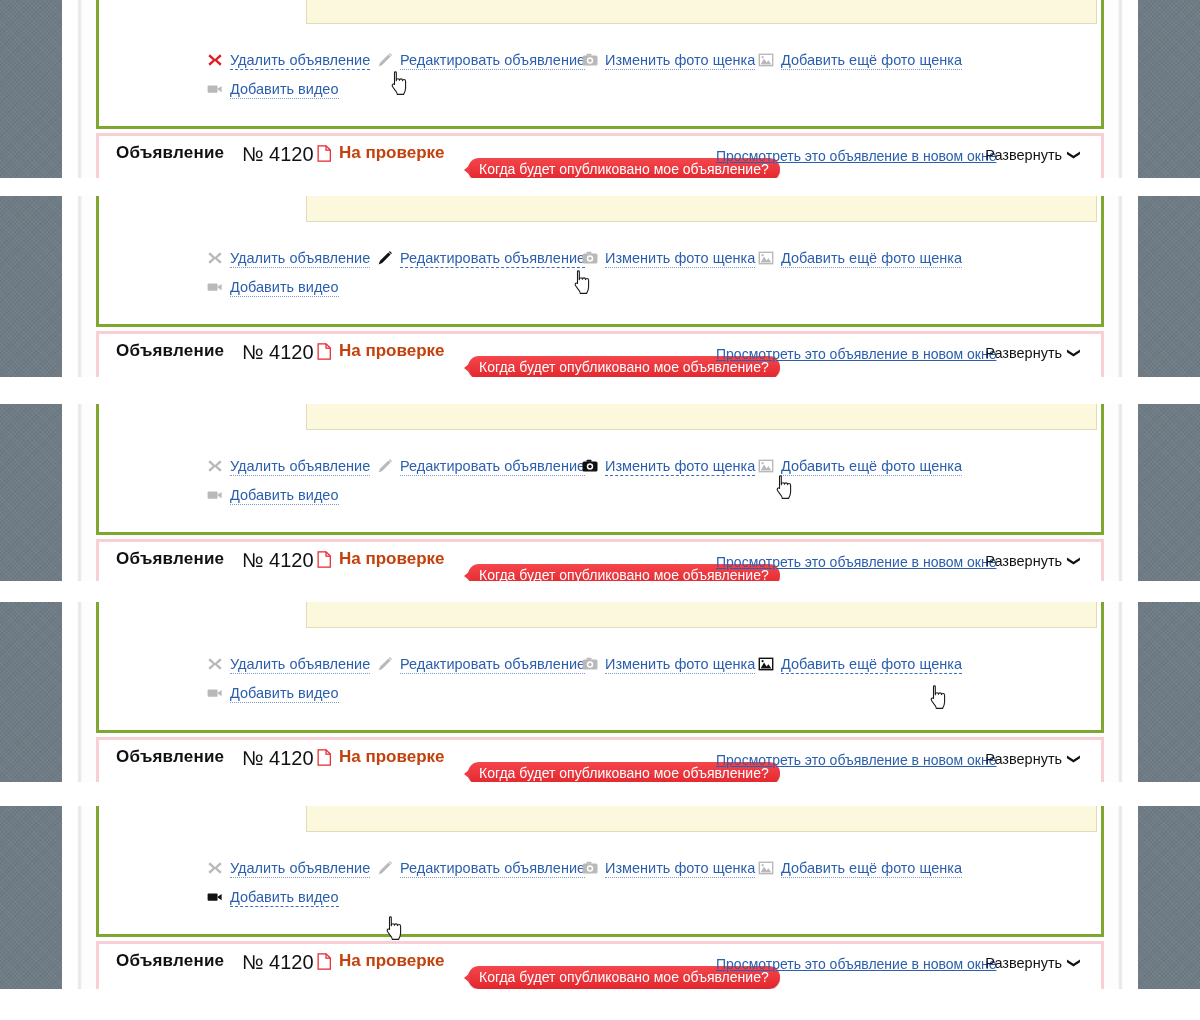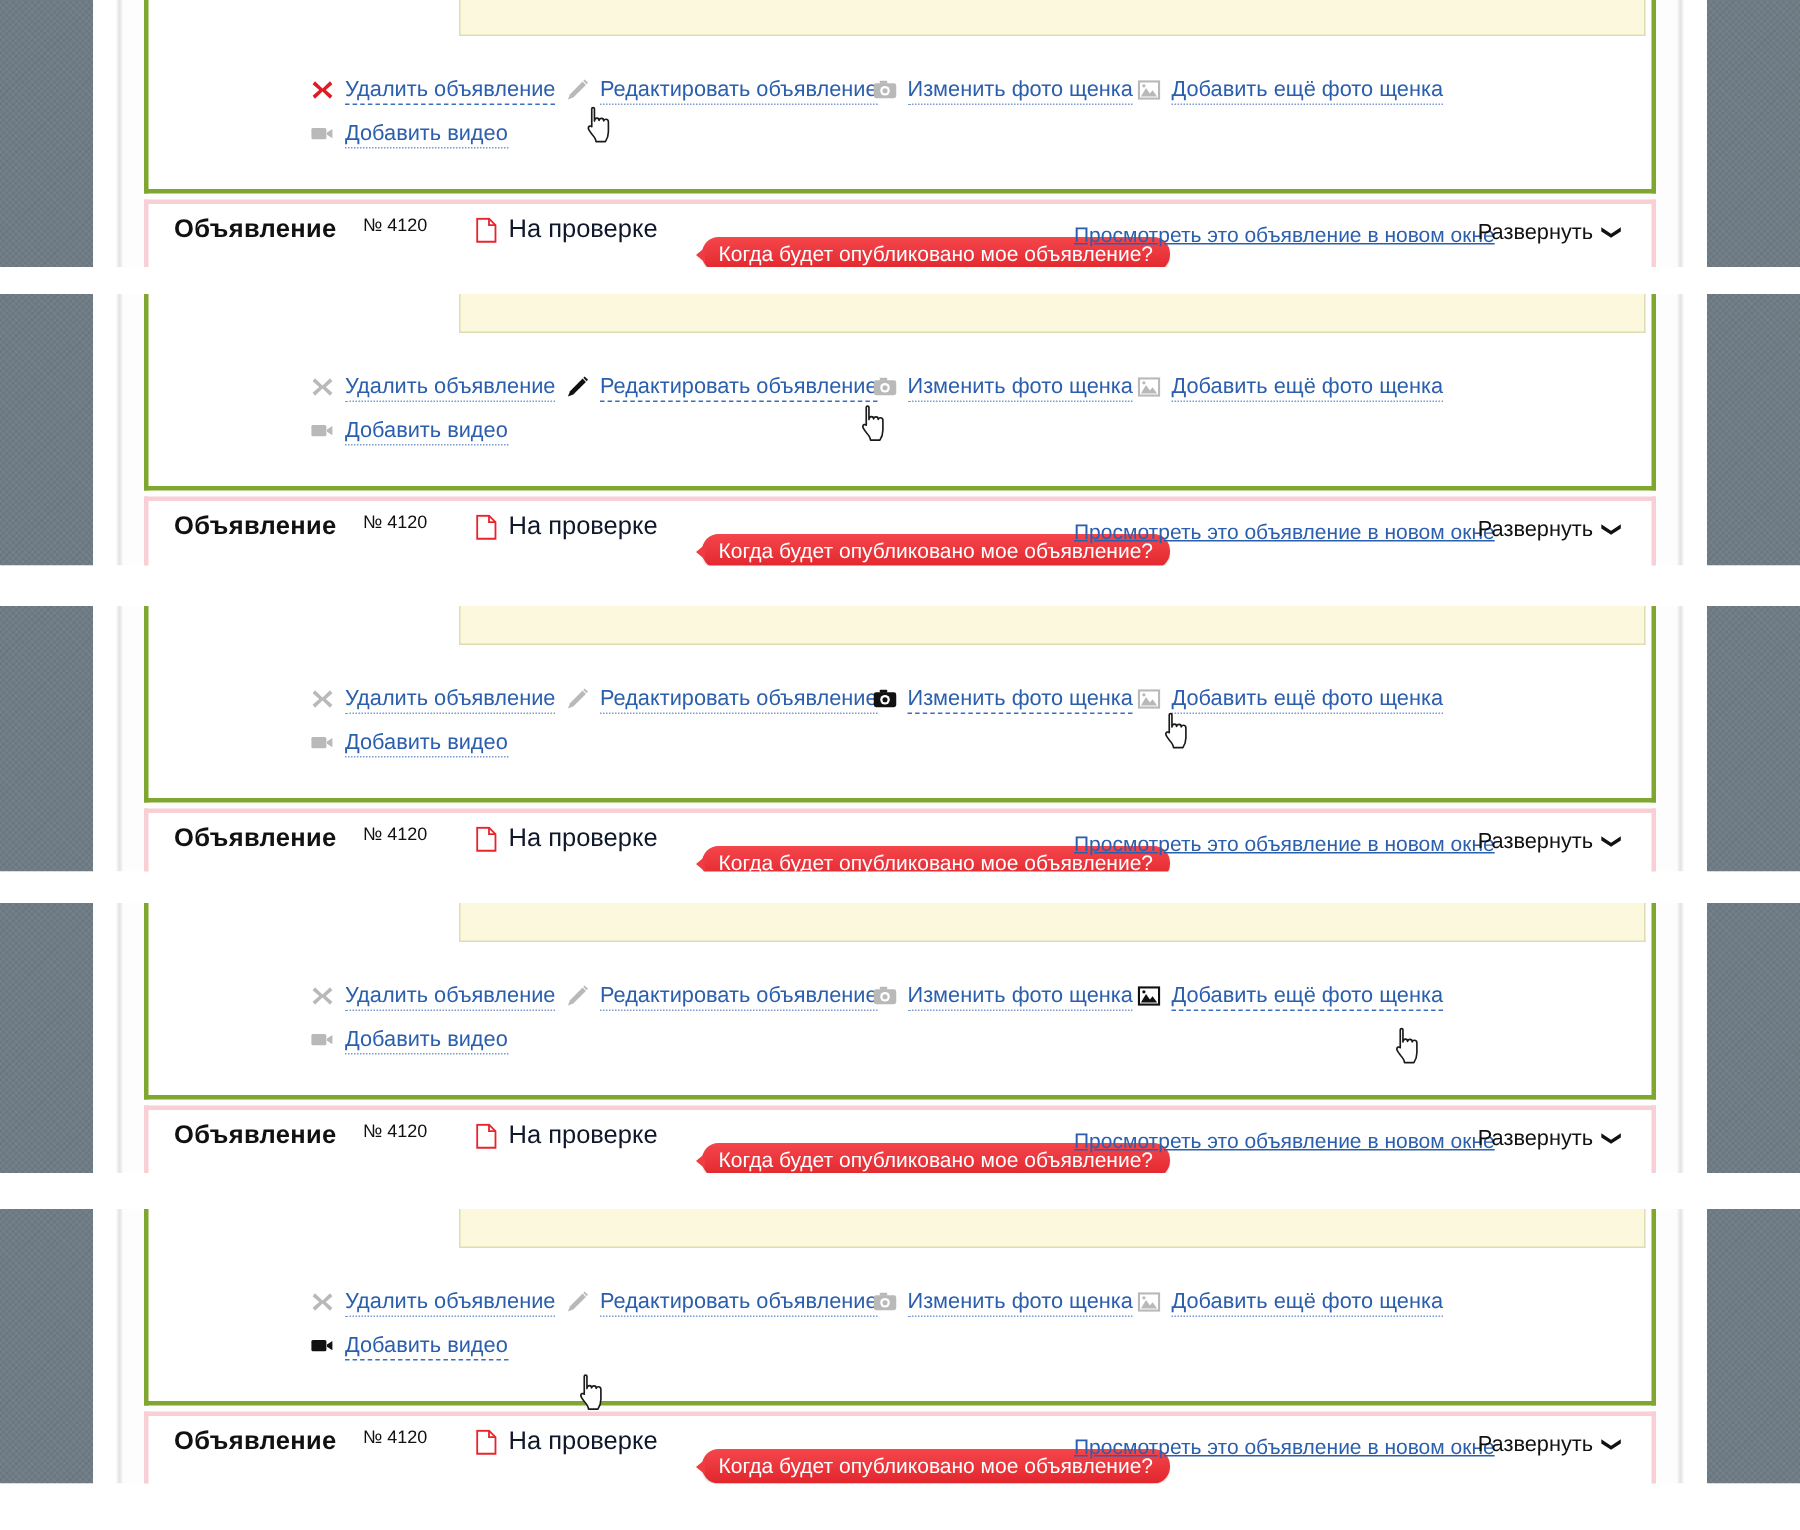--- a/index.html
+++ b/index.html
@@ -107,26 +107,26 @@
     border-bottom:6px solid #a3a3a3;
     margin:0 9px;
   }
   .h-title{
     position:absolute;left:8px;top:7px;
     font-size:17px;font-weight:bold;color:#111;
     letter-spacing:.2px;
   }
   .h-num{
     position:absolute;left:134px;top:7px;
-    font-size:12px;color:#111;
+    font-size:20px;color:#111;
   }
   .h-status{
     position:absolute;left:209px;top:7px;
     display:flex;align-items:center;gap:7px;
-    color:#0f172a;font-size:17px;font-weight:normal;
+    color:#c2410c;font-size:17px;font-weight:bold;
   }
   .h-badge{
     position:absolute;left:360px;top:22px;
     background:linear-gradient(to bottom,#f4464c,#e1262c);
     color:#fff;font-size:14px;
     padding:3px 11px 4px;
     border-radius:11px;
     white-space:nowrap;
     box-shadow:0 1px 1px rgba(0,0,0,.18);
   }

